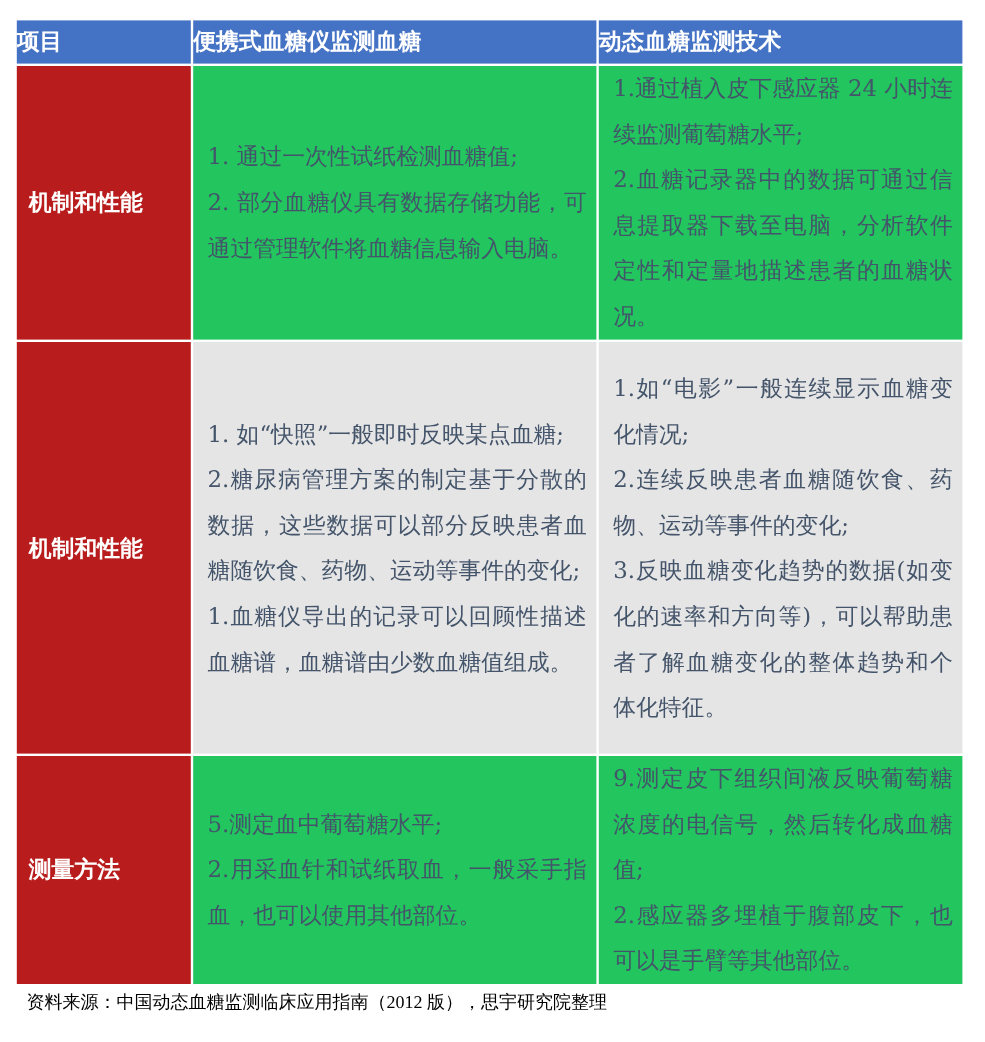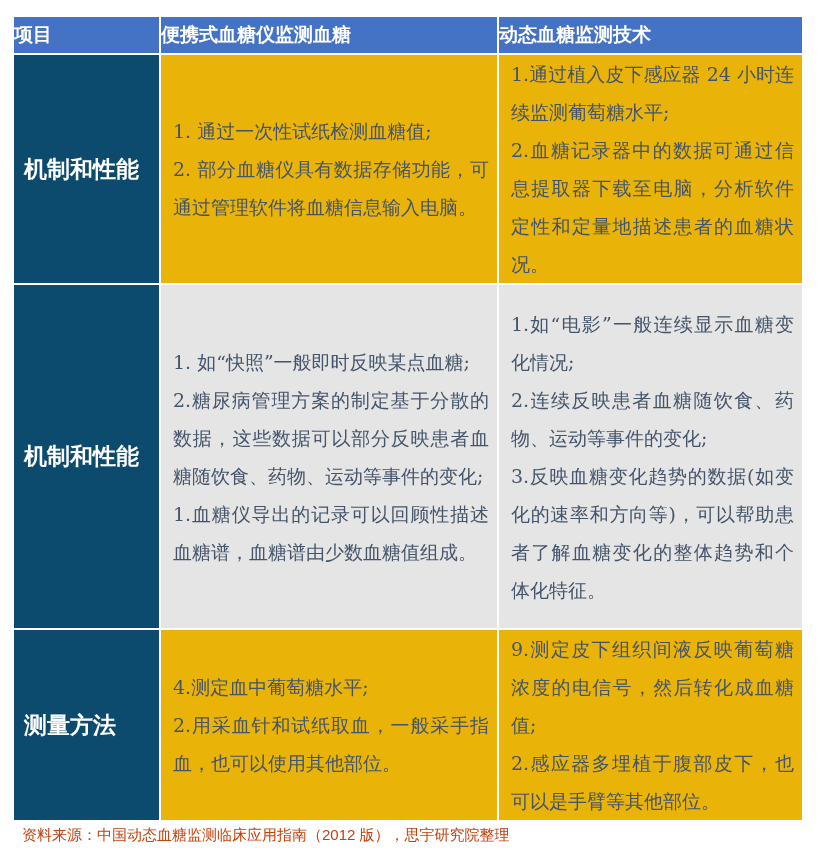--- a/index.html
+++ b/index.html
@@ -7,33 +7,33 @@
   .tbl {
     position: absolute; left: 12px; top: 15px; width: 790px;
     border-collapse: collapse; table-layout: fixed;
   }
   .tbl td, .tbl th { border: 2px solid #ffffff; padding: 0; vertical-align: middle; }
   .hdr th {
     background: #4472c4; color: #ffffff; height: 36px;
     font-family: "DejaVu Sans", sans-serif; font-weight: bold; font-size: 19px; text-align: left;
   }
   .rowhead {
-    background: #0c4a6e; color: #ffffff; font-family: "DejaVu Sans", sans-serif;
-    font-weight: bold; font-size: 23px; padding-left: 10px !important; text-align: left;
+    background: #b91c1c; color: #ffffff; font-family: "DejaVu Sans", sans-serif;
+    font-weight: bold; font-size: 19px; padding-left: 10px !important; text-align: left;
   }
   .cell {
     color: #44546a; font-family: "DejaVu Serif", serif; font-size: 19px; line-height: 38px;
     padding: 0 8px 0 12px !important; text-align: justify;
   }
-  .dark { background: #eab308; }
+  .dark { background: #22c55e; }
   .light { background: #e5e5e5; }
   .cell p { margin: 0; }
   .src {
-    position: absolute; left: 22px; top: 826px; color: #c2410c;
-    font-family: Liberation Sans, sans-serif; font-size: 15px;
+    position: absolute; left: 22px; top: 826px; color: #000000;
+    font-family: Liberation Serif, serif; font-size: 15px;
   }
 </style>
 </head>
 <body>
 
 <table class="tbl">
   <colgroup>
       <col style="width:147px">
       <col style="width:338px">
       <col style="width:305px">
@@ -64,21 +64,21 @@
     </td>
     <td class="cell light">
       <p>1.如“电影”一般连续显示血糖变化情况;</p>
       <p>2.连续反映患者血糖随饮食、药物、运动等事件的变化;</p>
       <p>3.反映血糖变化趋势的数据(如变化的速率和方向等)，可以帮助患者了解血糖变化的整体趋势和个体化特征。</p>
     </td>
   </tr>
   <tr style="height:190px">
     <td class="rowhead">测量方法</td>
     <td class="cell dark">
-      <p>4.测定血中葡萄糖水平;</p>
+      <p>5.测定血中葡萄糖水平;</p>
       <p>2.用采血针和试纸取血，一般采手指血，也可以使用其他部位。</p>
     </td>
     <td class="cell dark">
       <p>9.测定皮下组织间液反映葡萄糖浓度的电信号，然后转化成血糖值;</p>
       <p>2.感应器多埋植于腹部皮下，也可以是手臂等其他部位。</p>
     </td>
   </tr>
 </tbody>
   </table>
 

